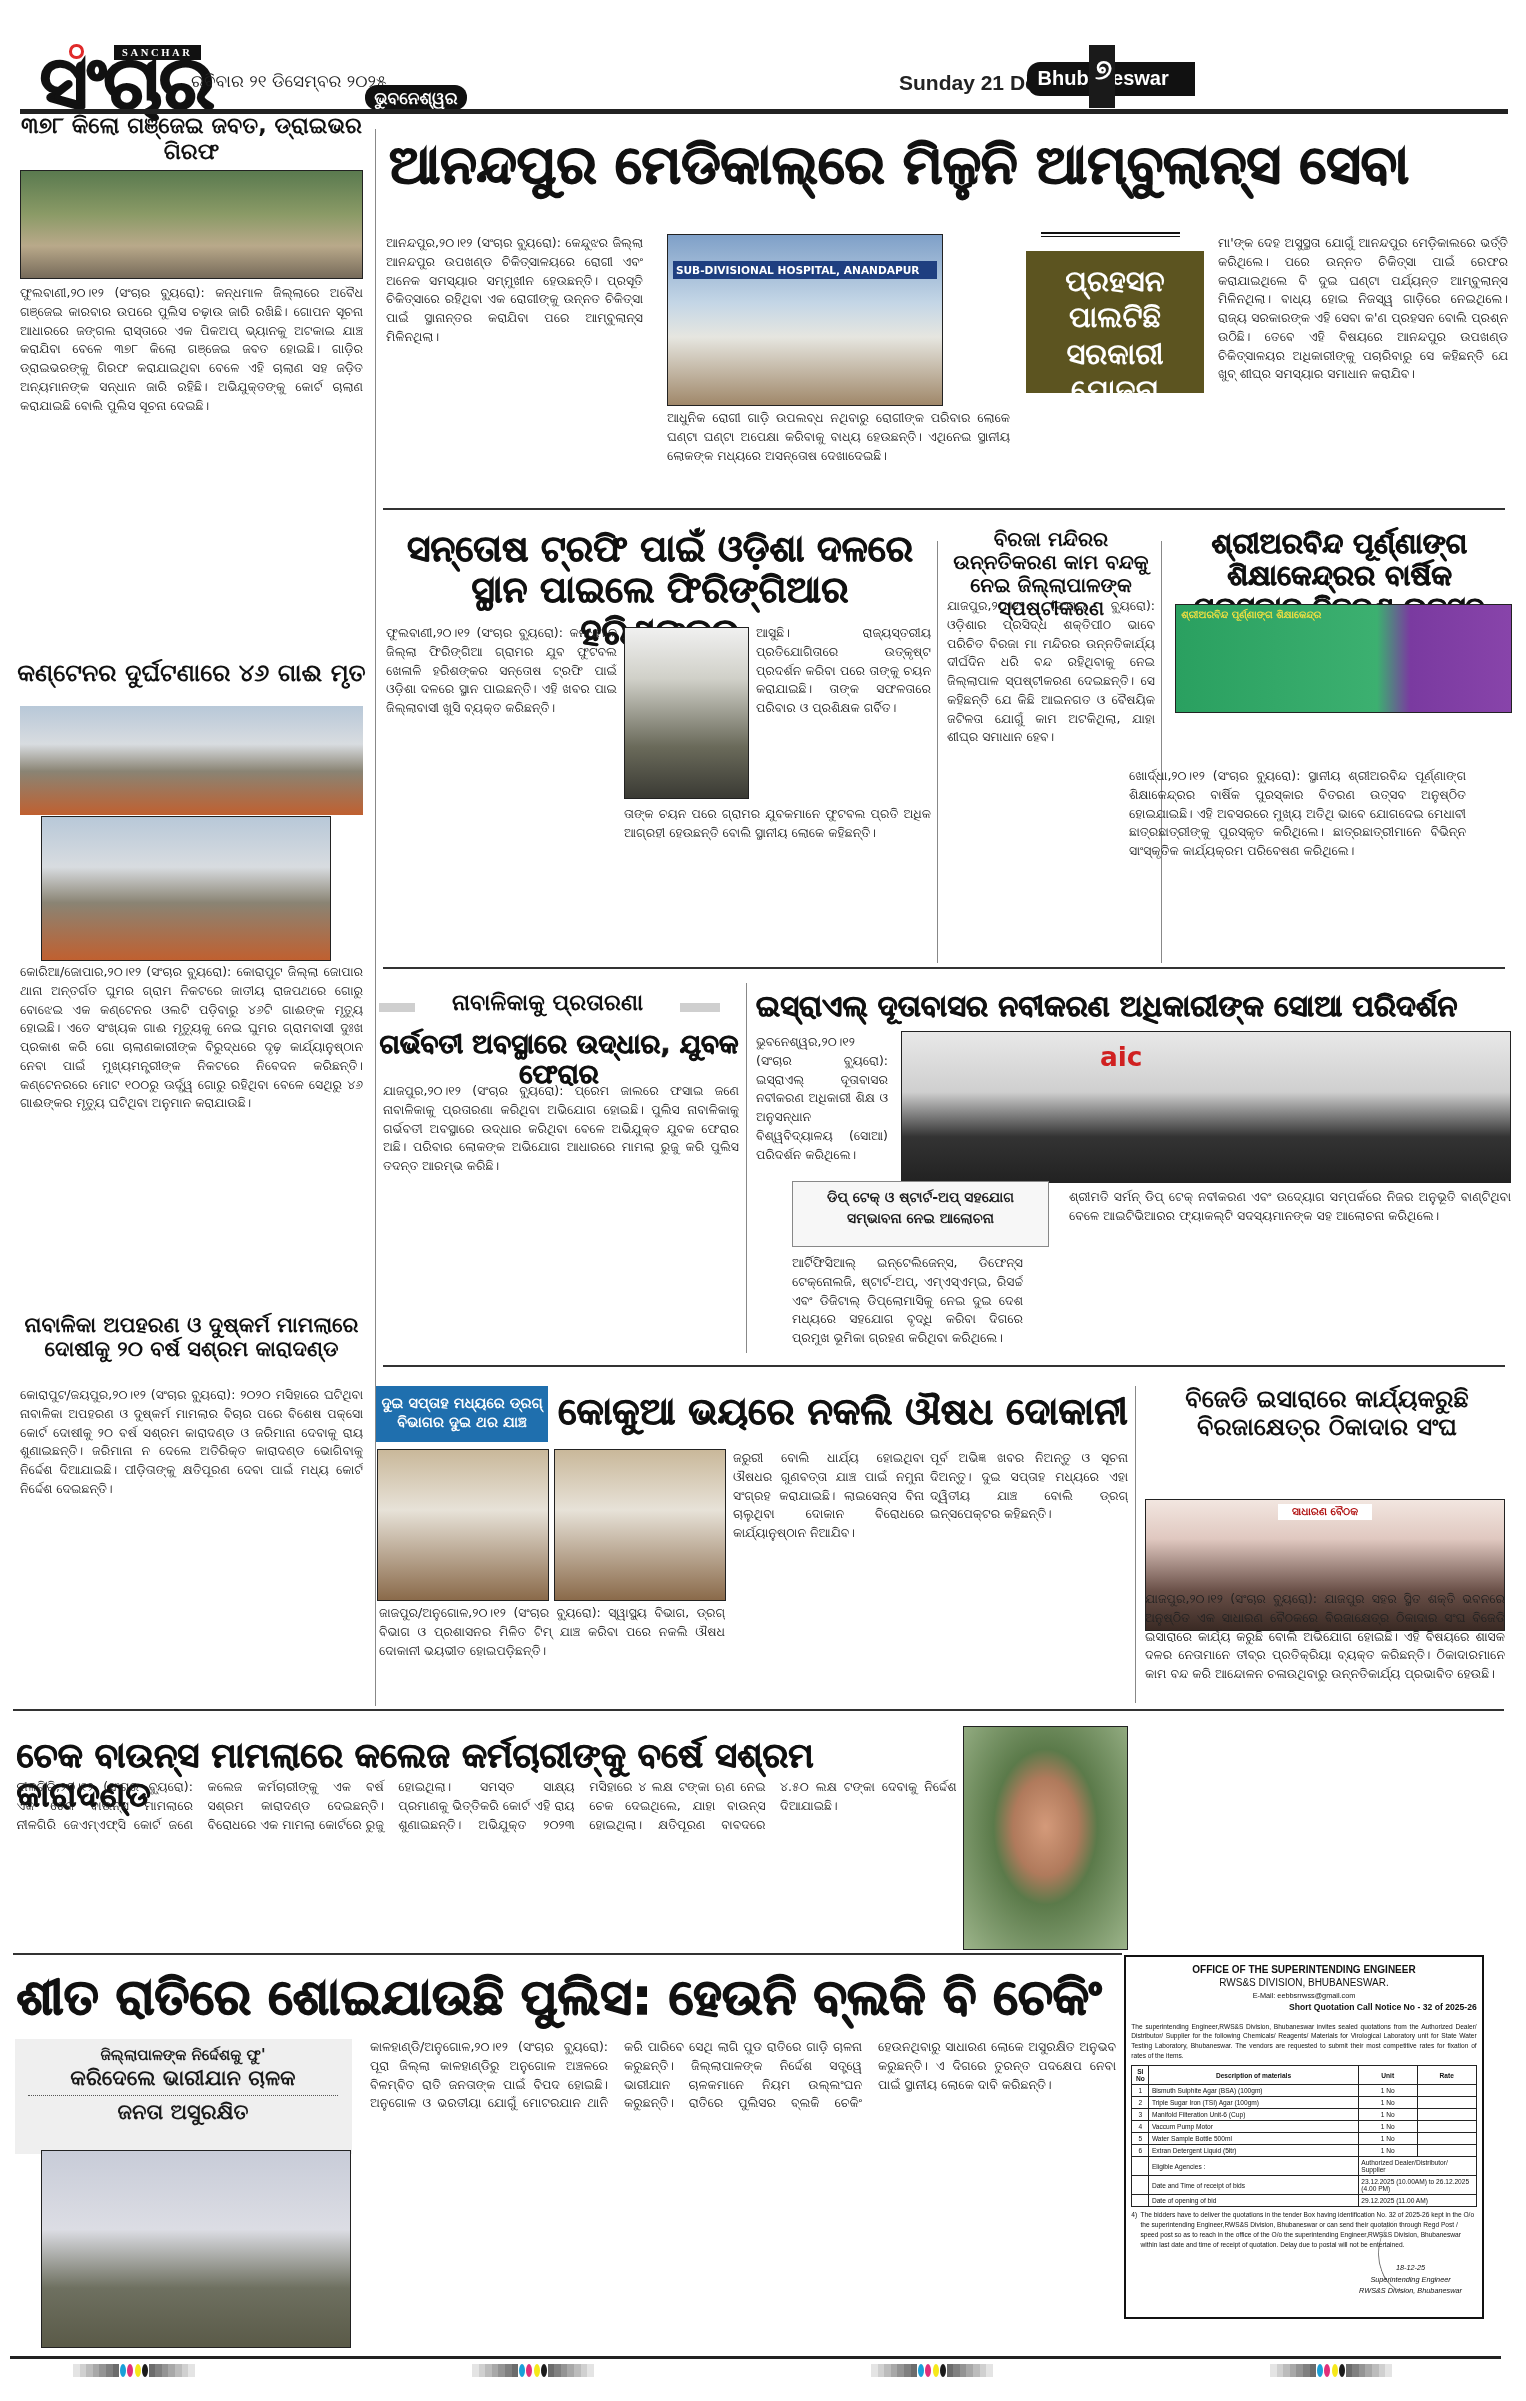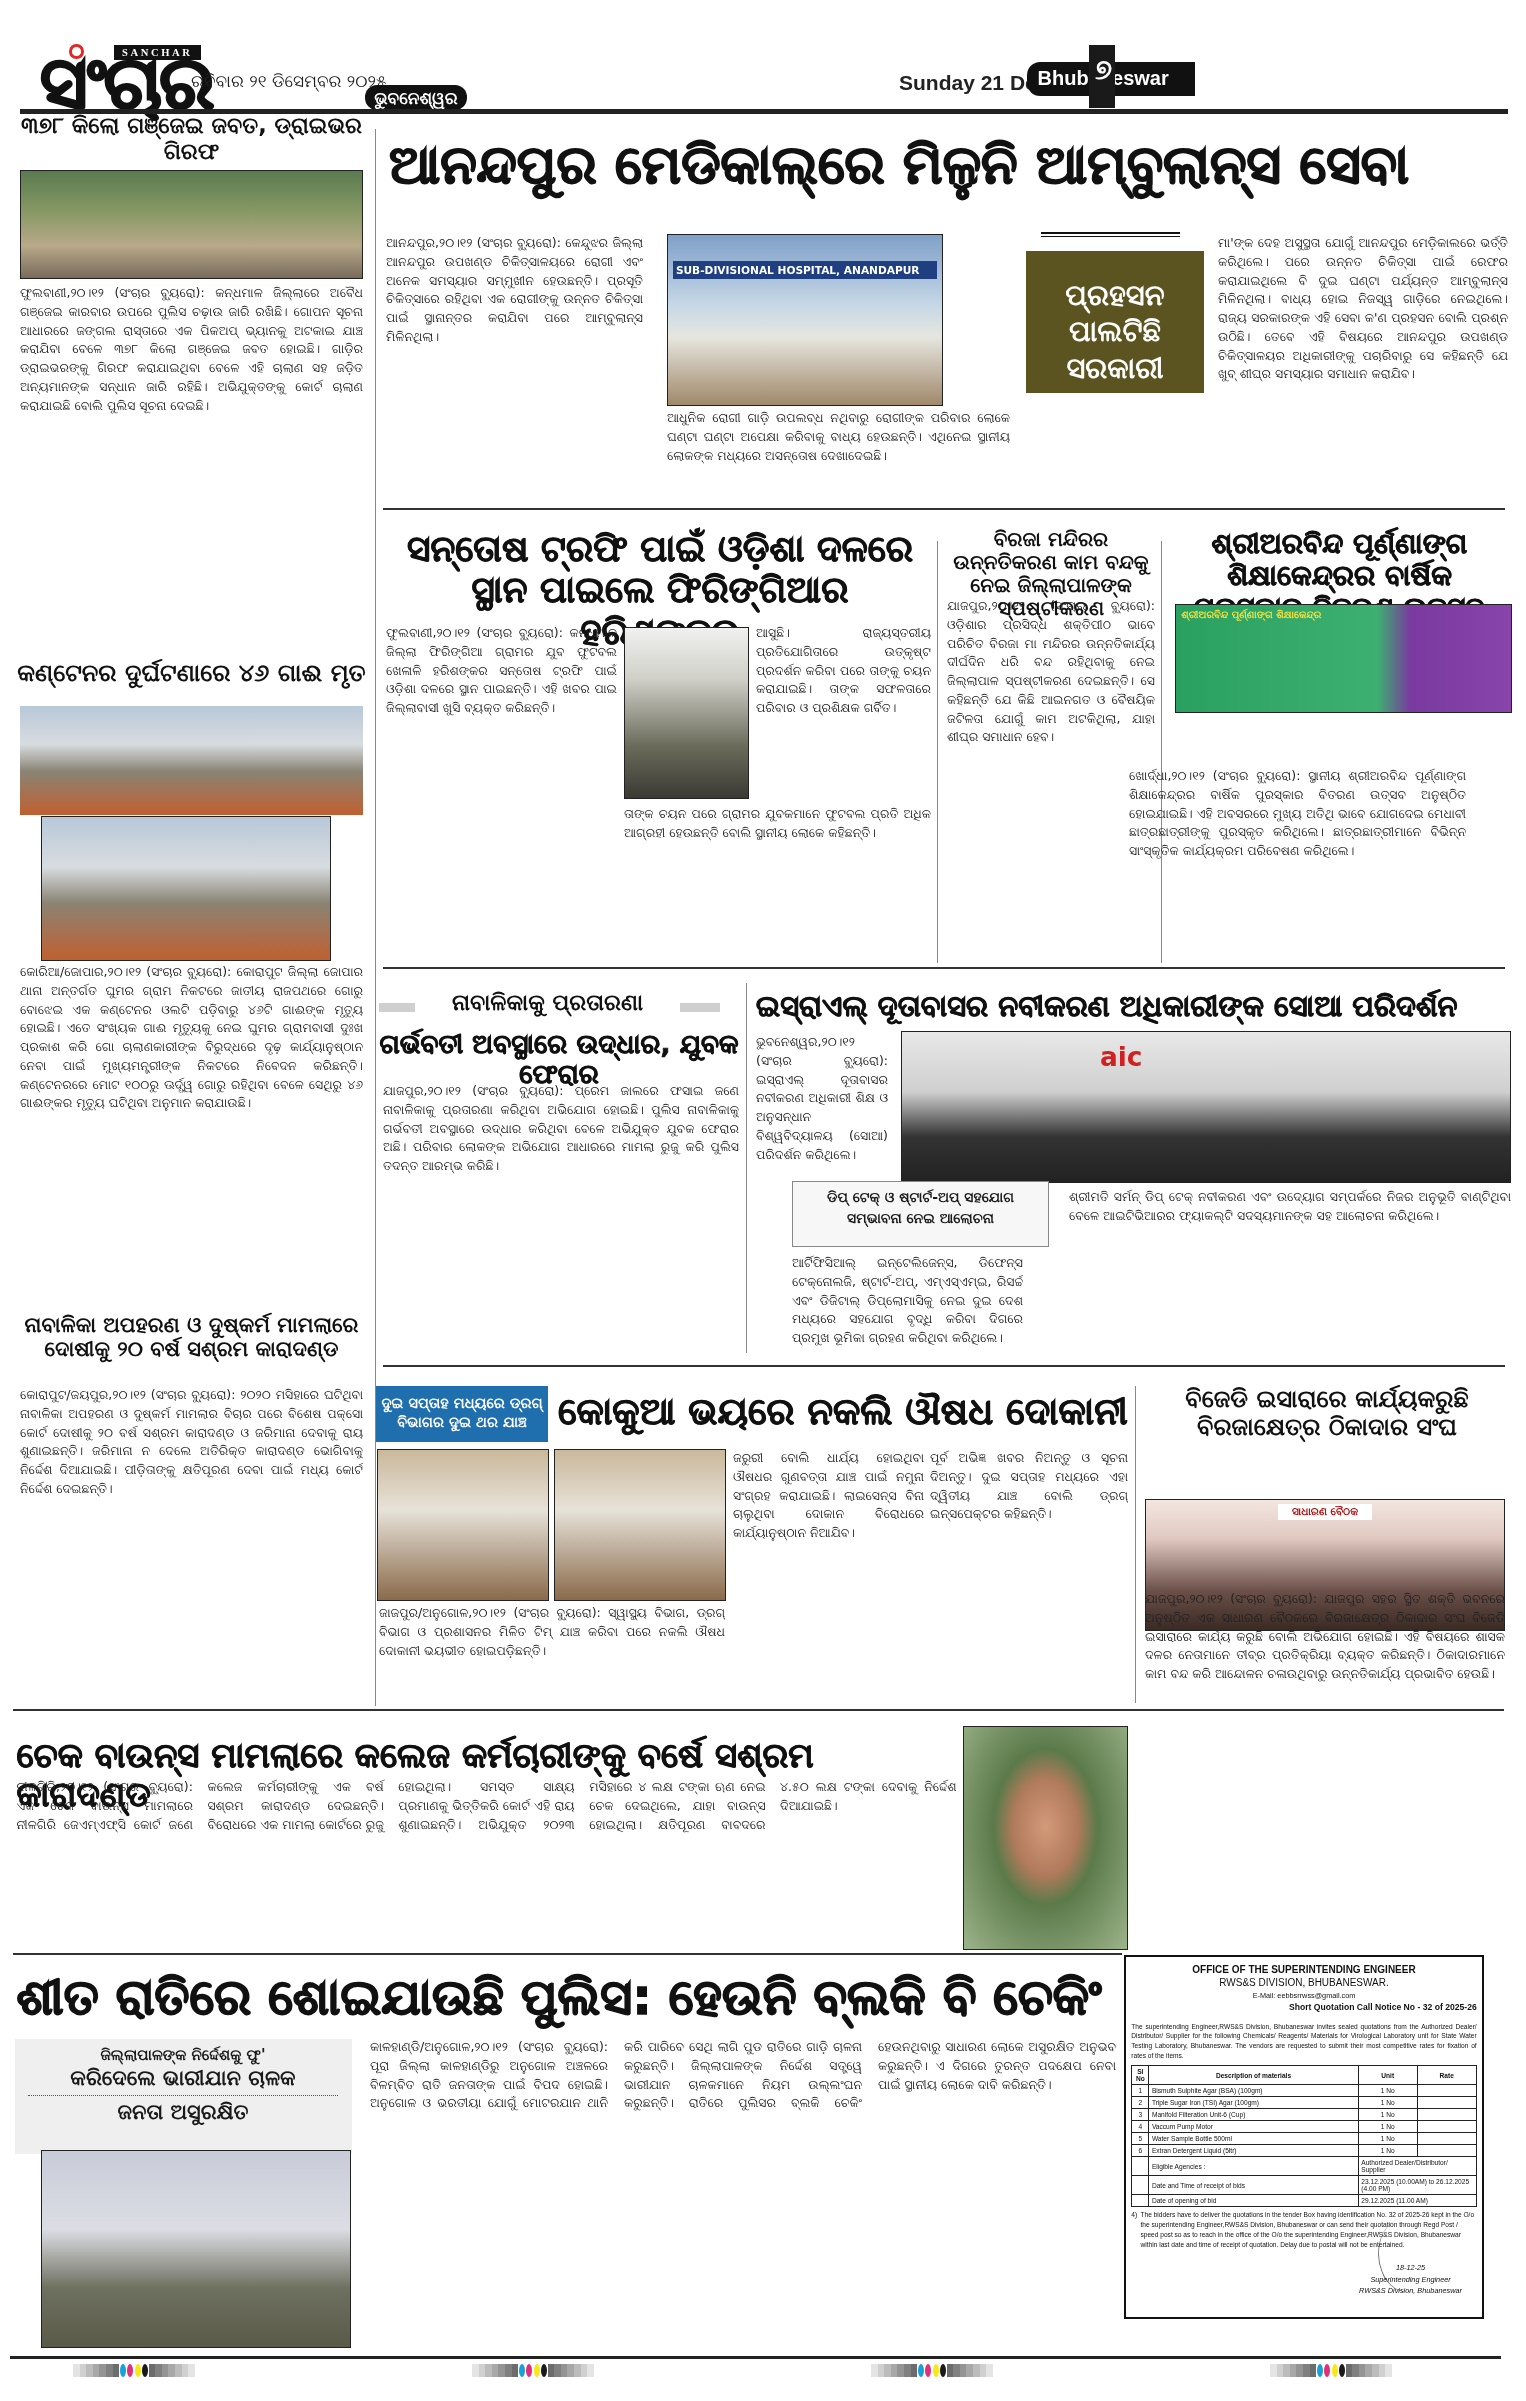--- a/index.html
+++ b/index.html
@@ -45,21 +45,21 @@
   .ph-player { background: linear-gradient(180deg, #f0f0f0 0%, #d0d0c8 30%, #6a6a5a 70%, #3a3a34 100%); }
   .ph-stage { background: linear-gradient(90deg, #2aa060 0%, #3cb070 60%, #7a3aa0 70%, #8844aa 100%); }
   .ph-embassy { background: linear-gradient(180deg, #e8e8e8 0%, #cfcfcf 40%, #333 70%, #222 100%); }
   .ph-shop { background: linear-gradient(180deg, #c9b89a 0%, #e7e2d8 40%, #8a6a4a 100%); }
   .ph-meeting { background: linear-gradient(180deg, #f2e6e0 0%, #e0c8c0 30%, #6a5048 70%, #3a2a24 100%); margin-top: 44px; }
   .ph-portrait { background: radial-gradient(ellipse at 50% 45%, #d49a7a 0%, #b07a5c 28%, #5b7a4a 45%, #9cb48a 100%); }
   .ph-crossing { background: linear-gradient(180deg, #c8ccd8 0%, #dcdde4 40%, #6e7060 70%, #5a5a48 100%); }
   .photo-caption { position: absolute; bottom: 4px; left: 5.3px; right: 5.3px; font-size: 9.2px; color: #fff; font-weight: bold; }
 
   
-  .olive-box { position: absolute; background: #5c5420; color: #fff; font-weight: bold; text-align: center; line-height: 1.25; padding-top: 26px; }
+  .olive-box { position: absolute; background: #5c5420; color: #fff; font-weight: bold; text-align: center; line-height: 1.25; padding-top: 12px; }
   .blue-box { position: absolute; background: #1f6fae; color: #fff; font-weight: bold; text-align: center; line-height: 1.3; padding-top: 8px; }
   .grey-box { position: absolute; background: #efefef; text-align: center; font-weight: bold; line-height: 1.3; }
   .kicker-line { position: absolute; height: 9.2px; background: #cfcfcf; }
 
   
   .ad { position: absolute; left: 1124px; top: 1955px; width: 360px; height: 364px; border: 2px solid #111; background: #fff;
         font-family: "Liberation Sans", sans-serif; color: #111; padding: 6.6px 5.3px; }
   .ad .t1 { font-size: 10px; font-weight: bold; text-align: center; }
   .ad .t2 { font-size: 10px; font-weight: normal; text-align: center; margin-top: 2.6px; }
   .ad .t3 { font-size: 7.3px; text-align: center; margin-top: 2.6px; }

